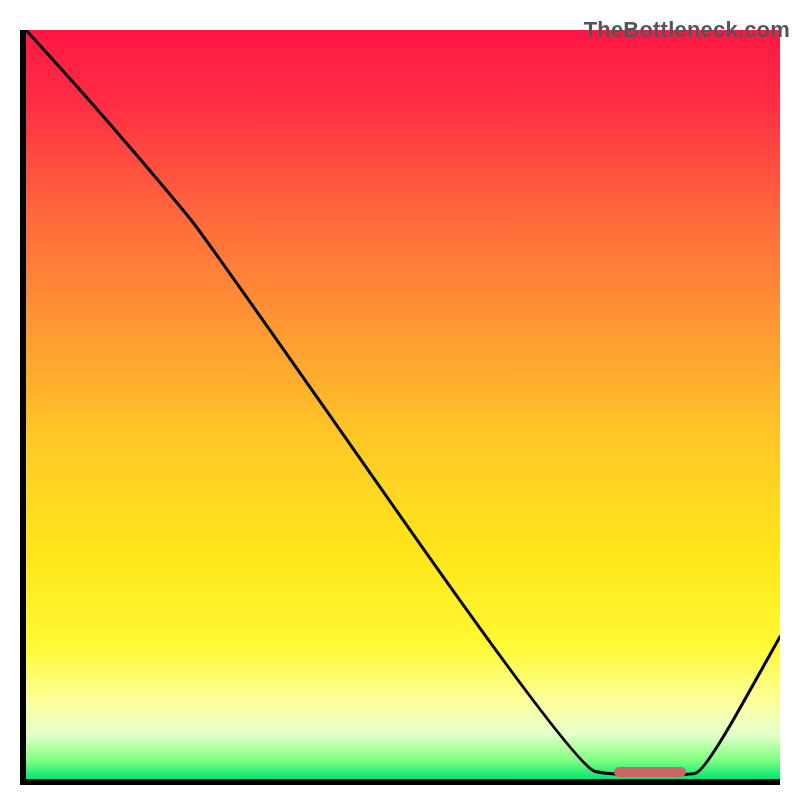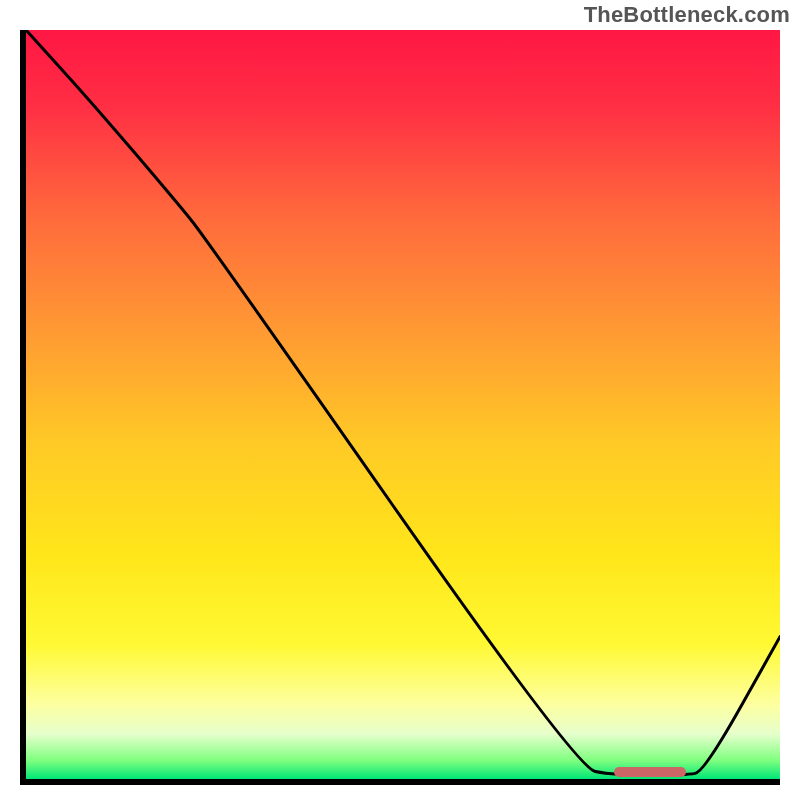--- a/index.html
+++ b/index.html
@@ -11,21 +11,21 @@
     background: #ffffff;
     font-family: Arial, Helvetica, sans-serif;
   }
   .stage {
     position: relative;
     width: 800px;
     height: 800px;
   }
   .watermark {
     position: absolute;
-    top: 2px;
+    top: 17px;
     right: 10px;
     font-size: 22px;
     font-weight: bold;
     color: #555555;
     letter-spacing: 0.2px;
     z-index: 10;
   }
   .plot-frame {
     position: absolute;
     left: 20px;

